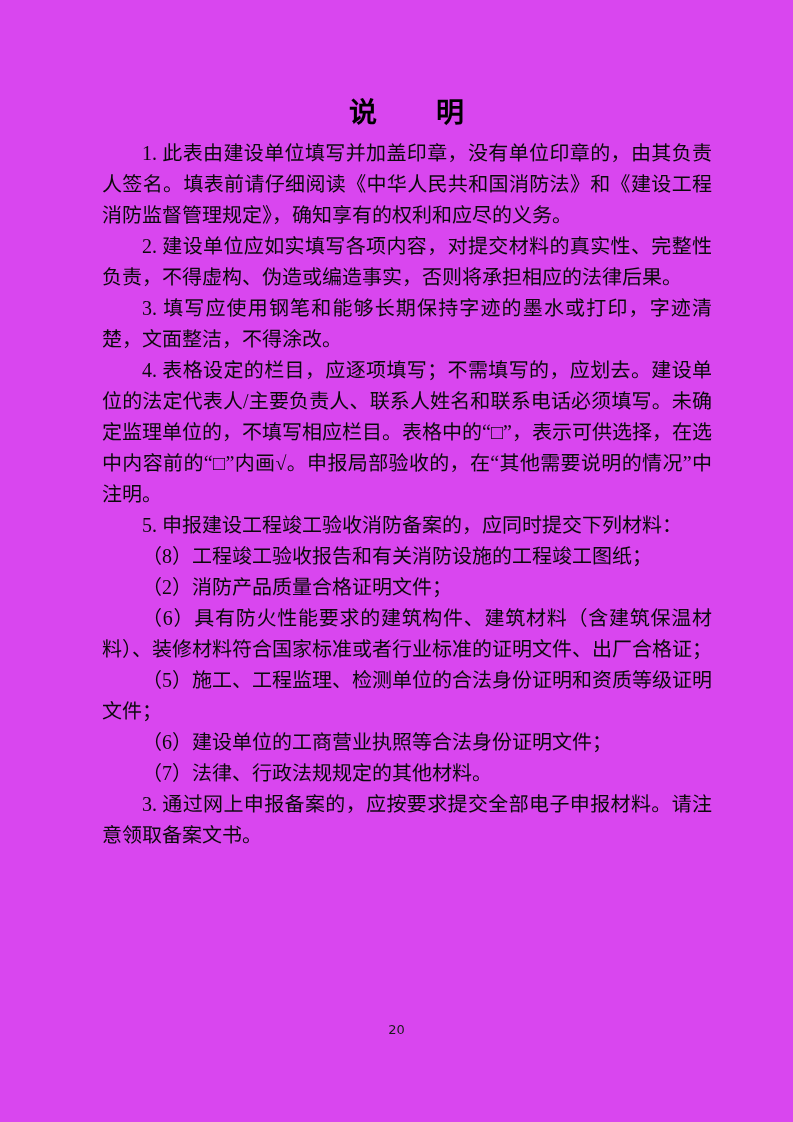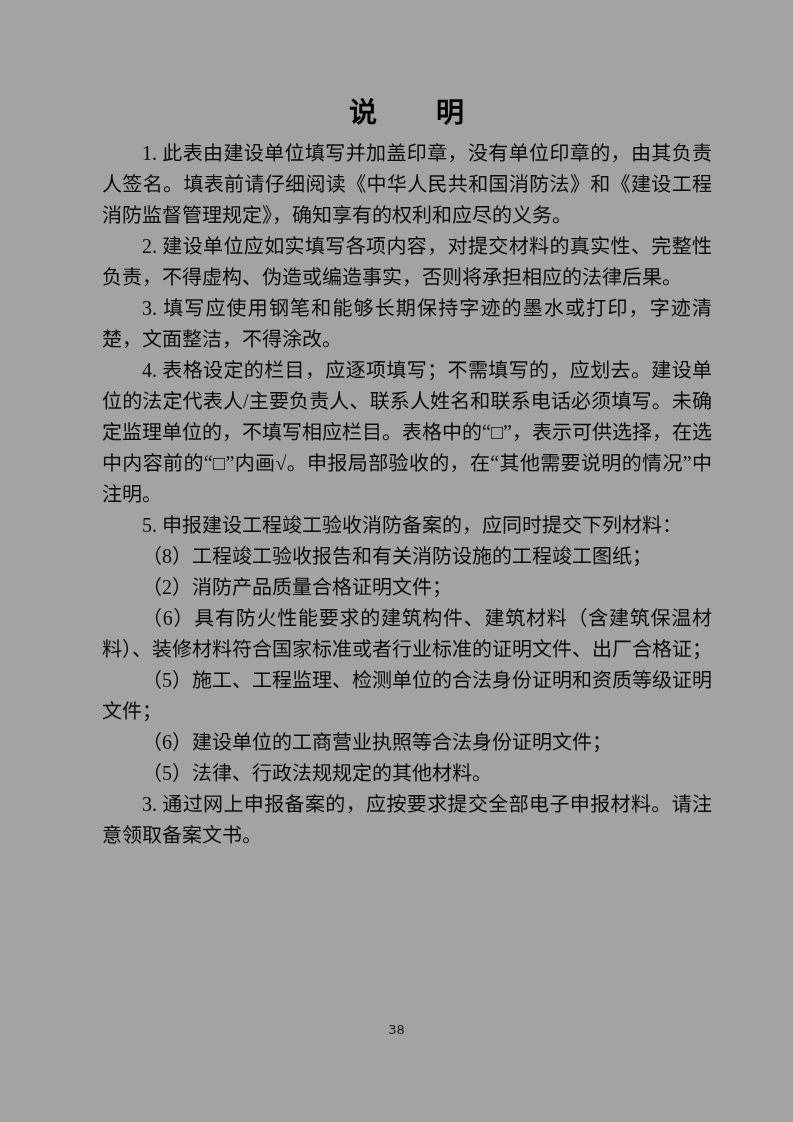--- a/index.html
+++ b/index.html
@@ -4,21 +4,21 @@
 <style>
   html, body {
     margin: 0;
     padding: 0;
     background: #ffffff;
   }
   .page {
     position: relative;
     width: 793px;
     height: 1122px;
-    background: #a3a3a3;
+    background: #d946ef;
     color: #000000;
     overflow: hidden;
   }
   .content {
     position: absolute;
     left: 102px;
     top: 94px;
     width: 610px;
   }
   .doc-title {
@@ -61,17 +61,17 @@
     <p class="para">1. 此表由建设单位填写并加盖印章，没有单位印章的，由其负责人签名。填表前请仔细阅读《中华人民共和国消防法》和《建设工程消防监督管理规定》，确知享有的权利和应尽的义务。</p>
     <p class="para">2. 建设单位应如实填写各项内容，对提交材料的真实性、完整性负责，不得虚构、伪造或编造事实，否则将承担相应的法律后果。</p>
     <p class="para">3. 填写应使用钢笔和能够长期保持字迹的墨水或打印，字迹清楚，文面整洁，不得涂改。</p>
     <p class="para">4. 表格设定的栏目，应逐项填写；不需填写的，应划去。建设单位的法定代表人/主要负责人、联系人姓名和联系电话必须填写。未确定监理单位的，不填写相应栏目。表格中的“□”，表示可供选择，在选中内容前的“□”内画√。申报局部验收的，在“其他需要说明的情况”中注明。</p>
     <p class="para">5. 申报建设工程竣工验收消防备案的，应同时提交下列材料：</p>
     <p class="para">（8）工程竣工验收报告和有关消防设施的工程竣工图纸；</p>
     <p class="para">（2）消防产品质量合格证明文件；</p>
     <p class="para">（6）具有防火性能要求的建筑构件、建筑材料（含建筑保温材料）、装修材料符合国家标准或者行业标准的证明文件、出厂合格证；</p>
     <p class="para">（5）施工、工程监理、检测单位的合法身份证明和资质等级证明文件；</p>
     <p class="para">（6）建设单位的工商营业执照等合法身份证明文件；</p>
-    <p class="para">（5）法律、行政法规规定的其他材料。</p>
+    <p class="para">（7）法律、行政法规规定的其他材料。</p>
     <p class="para">3. 通过网上申报备案的，应按要求提交全部电子申报材料。请注意领取备案文书。</p>
   </section>
-  <footer class="page-number">38</footer>
+  <footer class="page-number">20</footer>
 </main>
 
 </body></html>

